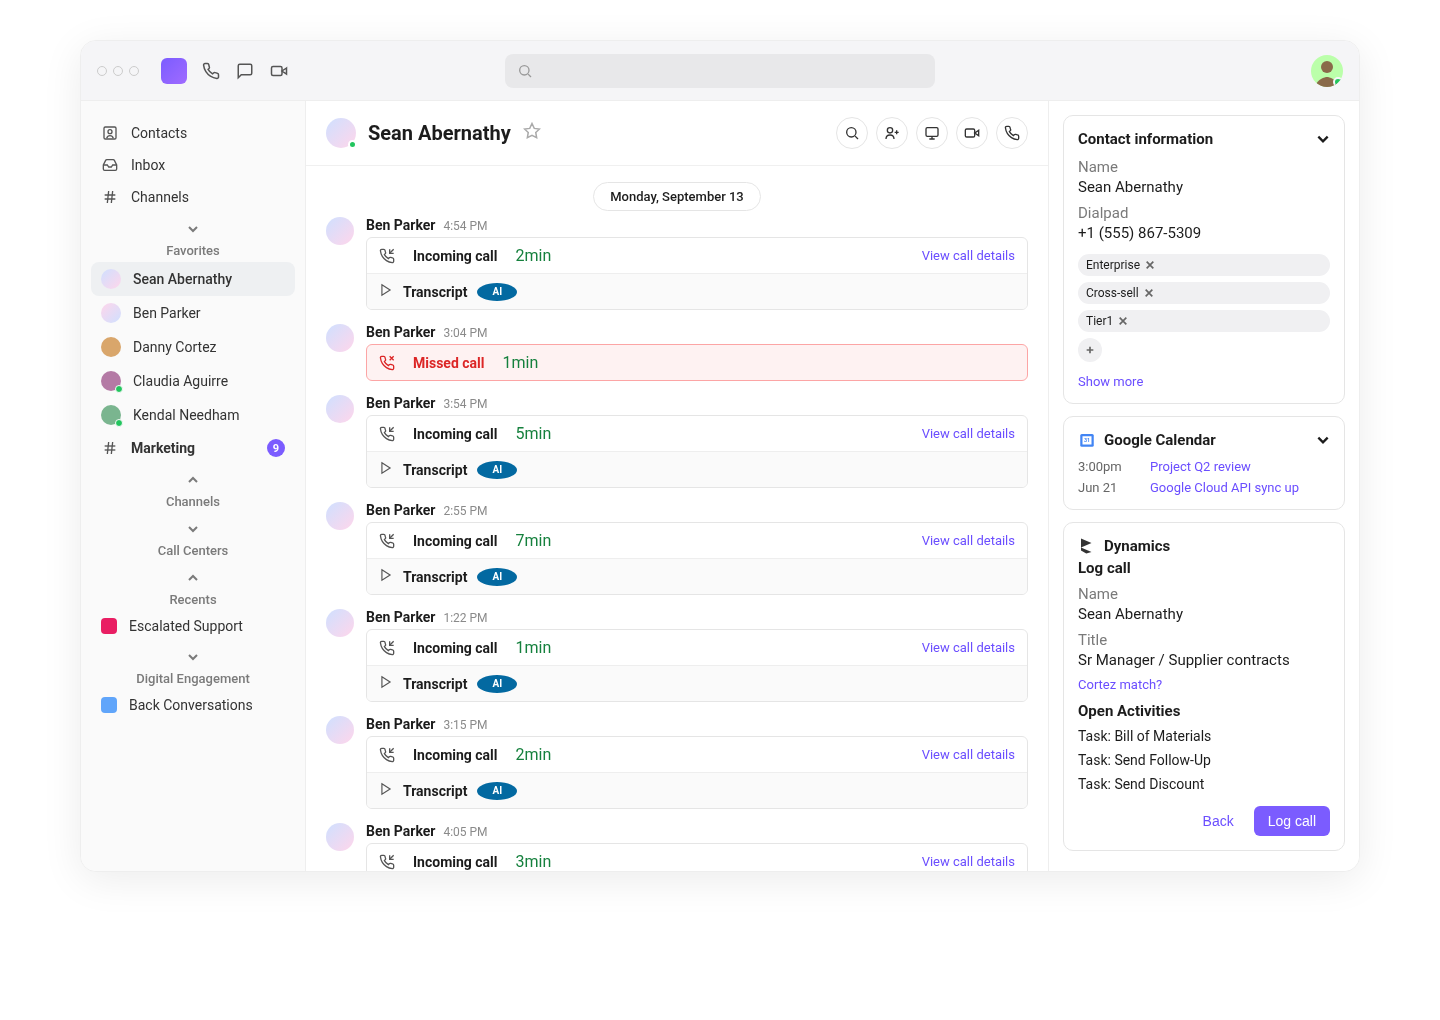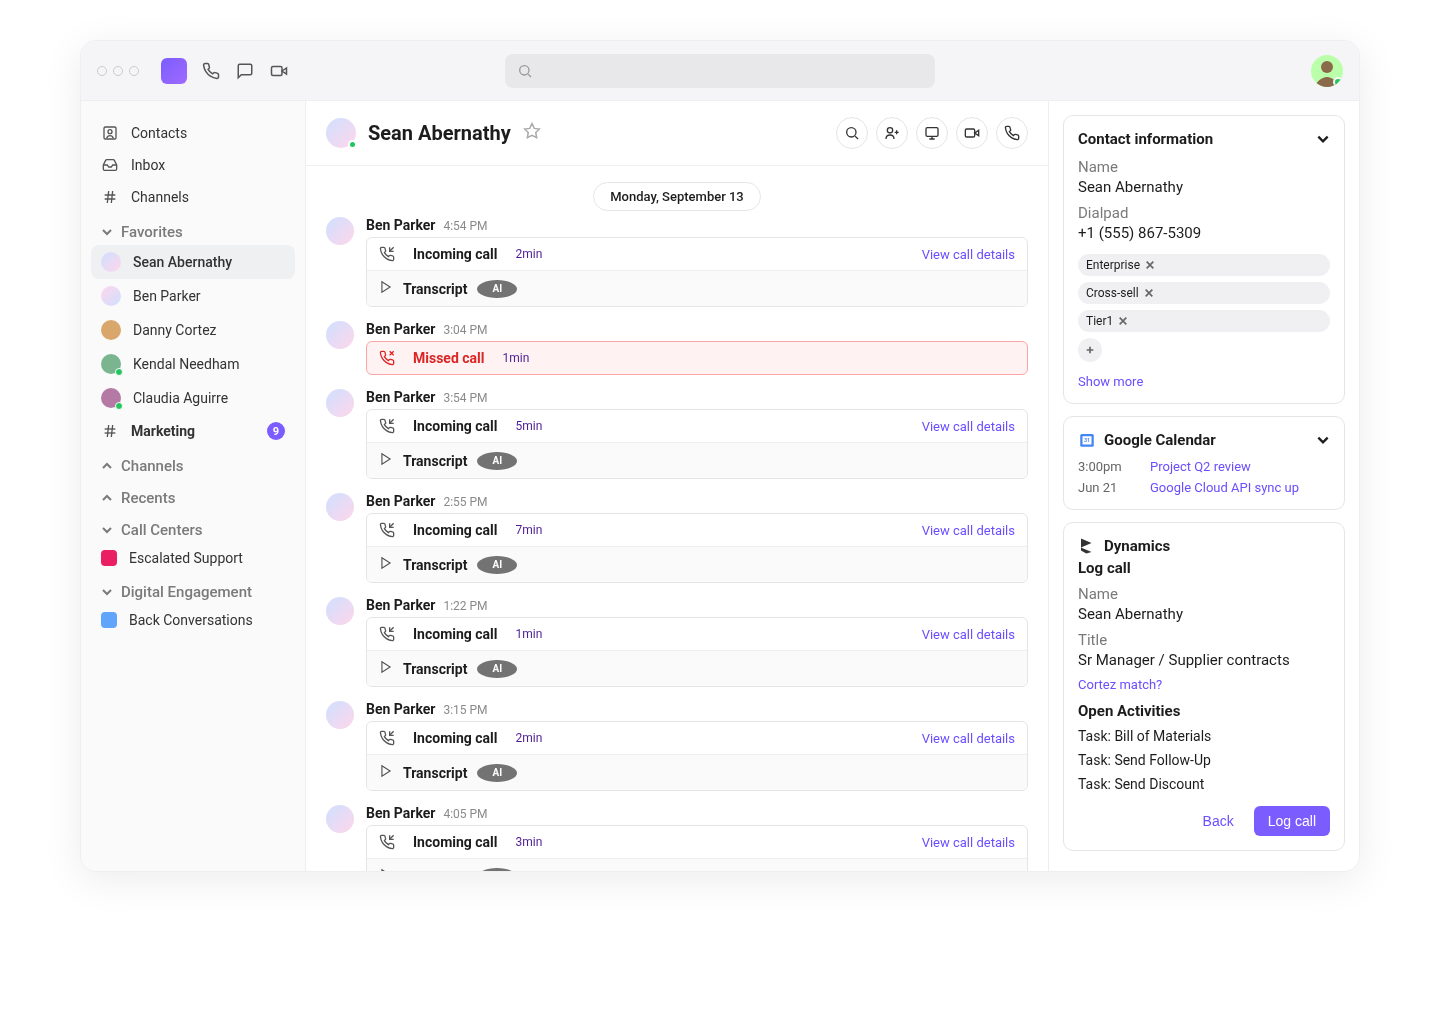--- a/index.html
+++ b/index.html
@@ -107,22 +107,23 @@
 .nav-item .photo-avatar {
   width: 20px; height: 20px; border-radius: 50%; flex-shrink:0;
   background: #8b6; position:relative;
 }
 .nav-item .photo-avatar .pres {
   position:absolute; right:-2px; bottom:-2px; width:8px; height:8px; border-radius:50%;
   background:#22c55e; border:1.5px solid #fafafa;
 }
 .nav-section {
   display:flex; align-items:center; gap:8px;
-  padding: 10px 10px 4px; color: #7a7a7a; font-size: 15px; font-weight:500;
+  padding: 10px 10px 4px; color: #7a7a7a; font-size: 13px; font-weight:500;
   cursor: pointer;
+  flex-direction: column;
 }
 .nav-section svg { width:12px; height:12px; }
 .nav-item .badge {
   margin-left: auto; background: #7b5cff; color:#fff;
   min-width: 18px; height: 18px; border-radius: 9px; font-size: 11px;
   display:flex; align-items:center; justify-content:center; padding: 0 5px;
 }
 .nav-item .square { width:16px; height:16px; border-radius:4px; flex-shrink:0; }
 .nav-item.bold { font-weight: 700; }
 
@@ -173,30 +174,30 @@
 .event-card {
   border:1px solid #e5e5e5; border-radius:6px; overflow:hidden;
 }
 .call-row {
   display:flex; align-items:center; padding: 8px 12px;
   gap:18px; border-bottom:1px solid #eee;
 }
 .call-row:last-child { border-bottom:none; }
 .call-icon { width:16px; height:16px; color:#555; flex-shrink:0; }
 .call-label { font-weight:700; font-size:14px; }
-.call-duration { font-size:12px; color:#4c1d95; }
+.call-duration { font-size:16px; color:#15803d; }
 .call-link {
   margin-left:auto; color:#6b4eff; font-size:13px; cursor:pointer;
 }
 .transcript-row {
   display:flex; align-items:center; padding:8px 12px; gap:10px; background:#fafafa;
 }
 .transcript-label { font-weight:700; font-size:14px; }
 .ai-badge {
-  width:40px; height:18px; border-radius:50%; background:#737373;
+  width:40px; height:18px; border-radius:50%; background:#0369a1;
   color:#fff; font-size:10px; font-weight:700;
   display:flex; align-items:center; justify-content:center;
 }
 .play-icon { width:14px; height:14px; color:#555; }
 
 .event-card.missed { border-color:#fca5a5; background:#fef2f2; }
 .event-card.missed .call-label { color:#dc2626; }
 .event-card.missed .call-icon { color:#dc2626; }
 .event-card.missed .call-row { border-bottom:none; }
 
@@ -327,30 +328,30 @@
       </div>
       <div class="nav-item">
         <span class="dot-avatar" style="background:linear-gradient(135deg,#ffd6eb,#cfe0ff)"></span>
         <span>Ben Parker</span>
       </div>
       <div class="nav-item">
         <span class="photo-avatar" style="background:#d9a66b"></span>
         <span>Danny Cortez</span>
       </div>
       <div class="nav-item">
+        <span class="photo-avatar" style="background:#b47aa5">
+            <span class="pres"></span>
+          </span>
+        <span>Claudia Aguirre</span>
+      </div>
+      <div class="nav-item">
         <span class="photo-avatar" style="background:#7ab58f">
             <span class="pres"></span>
           </span>
         <span>Kendal Needham</span>
-      </div>
-      <div class="nav-item">
-        <span class="photo-avatar" style="background:#b47aa5">
-            <span class="pres"></span>
-          </span>
-        <span>Claudia Aguirre</span>
       </div>
       <div class="nav-item bold">
         <span class="icon">
             <svg width="16" height="16" viewBox="0 0 24 24" fill="none" stroke="currentColor" stroke-width="2">
               <line x1="4" y1="9" x2="20" y2="9"></line>
               <line x1="4" y1="15" x2="20" y2="15"></line>
               <line x1="10" y1="3" x2="8" y2="21"></line>
               <line x1="16" y1="3" x2="14" y2="21"></line>
             </svg>
           </span>
@@ -360,30 +361,30 @@
 
       <div class="nav-section">
         <svg viewBox="0 0 12 12">
             <path d="M2 8l4-4 4 4" fill="none" stroke="currentColor" stroke-width="2"></path>
           </svg>
         <span>Channels</span>
       </div>
 
       <div class="nav-section">
         <svg viewBox="0 0 12 12">
+            <path d="M2 4l4 4 4-4" fill="none" stroke="currentColor" stroke-width="2"></path>
+          </svg>
+        <span>Call Centers</span>
+      </div>
+
+      <div class="nav-section">
+        <svg viewBox="0 0 12 12">
             <path d="M2 8l4-4 4 4" fill="none" stroke="currentColor" stroke-width="2"></path>
           </svg>
         <span>Recents</span>
-      </div>
-
-      <div class="nav-section">
-        <svg viewBox="0 0 12 12">
-            <path d="M2 4l4 4 4-4" fill="none" stroke="currentColor" stroke-width="2"></path>
-          </svg>
-        <span>Call Centers</span>
       </div>
       <div class="nav-item">
         <span class="square" style="background:#e91e63"></span>
         <span>Escalated Support</span>
       </div>
 
       <div class="nav-section">
         <svg viewBox="0 0 12 12">
             <path d="M2 4l4 4 4-4" fill="none" stroke="currentColor" stroke-width="2"></path>
           </svg>

